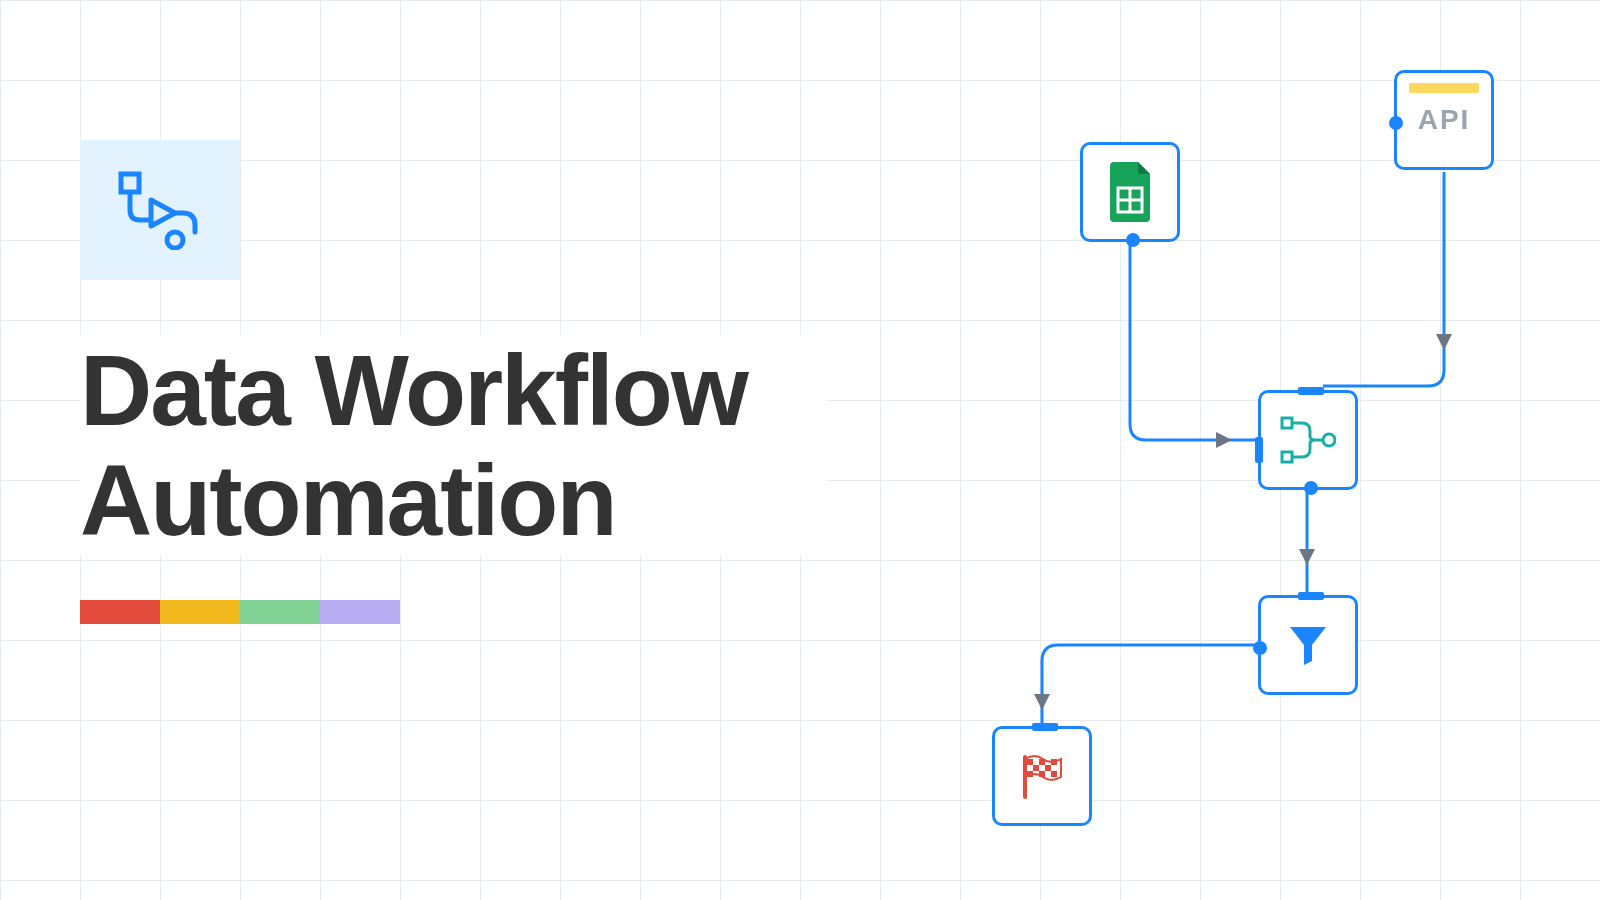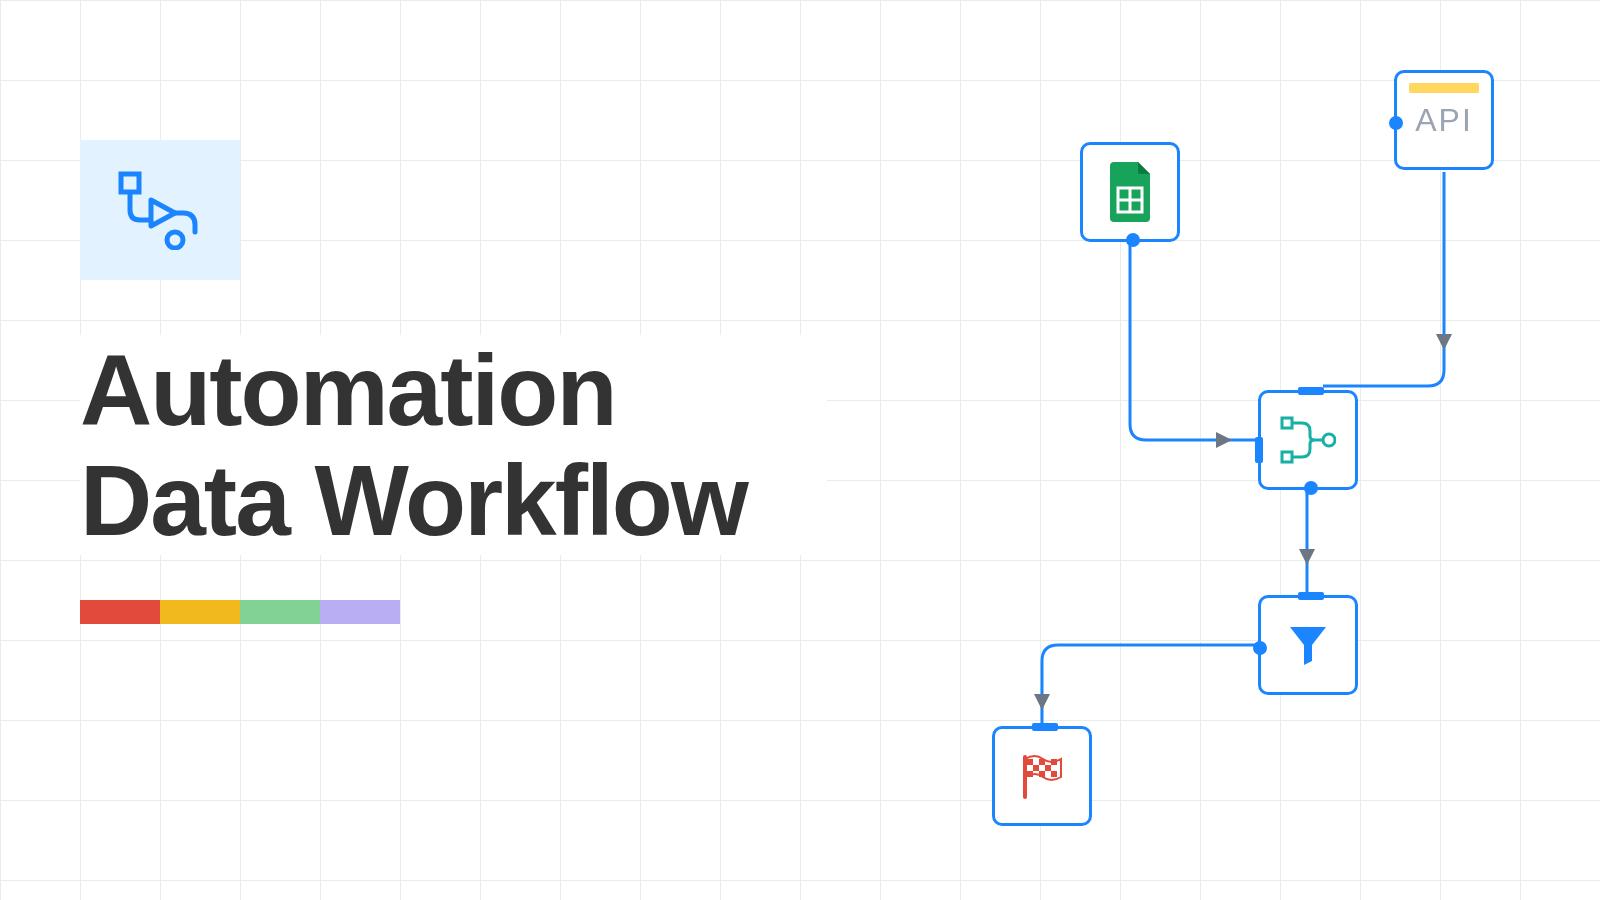--- a/index.html
+++ b/index.html
@@ -67,21 +67,21 @@
     border-radius: 2px;
   }
 
   
   svg.wires { position: absolute; inset: 0; pointer-events: none; }
   .wire { fill: none; stroke: #1b85ff; stroke-width: 3; }
   .arrowhead { fill: #6b7785; }
 
   
   .api-text {
-    font-size: 32px; font-weight: 400; letter-spacing: 2px;
+    font-size: 28px; font-weight: 700; letter-spacing: 2px;
     color: #9aa4b2;
   }
   .api-top-bar {
     position: absolute; top: 10px; left: 12px; right: 12px; height: 10px;
     background: #ffd75e; border-radius: 2px;
   }
 </style>
 </head>
 <body>
 
@@ -107,22 +107,22 @@
   <div class="hero-icon-box">
     <svg width="90" height="80" viewBox="0 0 90 80">
       <rect x="6" y="4" width="18" height="18" fill="none" stroke="#1b85ff" stroke-width="5"></rect>
       <path d="M15 24 V40 Q15 50 25 50 H34" fill="none" stroke="#1b85ff" stroke-width="5" stroke-linecap="round"></path>
       <polygon points="36,30 60,43 36,56" fill="none" stroke="#1b85ff" stroke-width="5" stroke-linejoin="round"></polygon>
       <path d="M60 43 H68 Q80 43 80 55 V62" fill="none" stroke="#1b85ff" stroke-width="5" stroke-linecap="round"></path>
       <circle cx="60" cy="70" r="8" fill="none" stroke="#1b85ff" stroke-width="5"></circle>
     </svg>
   </div>
   <h1 class="hero-title">
+    <span>Data Workflow</span>
     <span>Automation</span>
-    <span>Data Workflow</span>
   </h1>
   <div class="color-bar">
     <div style="background:#e24a3b"></div>
     <div style="background:#f2b91e"></div>
     <div style="background:#82d195"></div>
     <div style="background:#b9aef3"></div>
   </div>
 </div>
 
 <div class="node" style="left:1394px; top:70px;">

